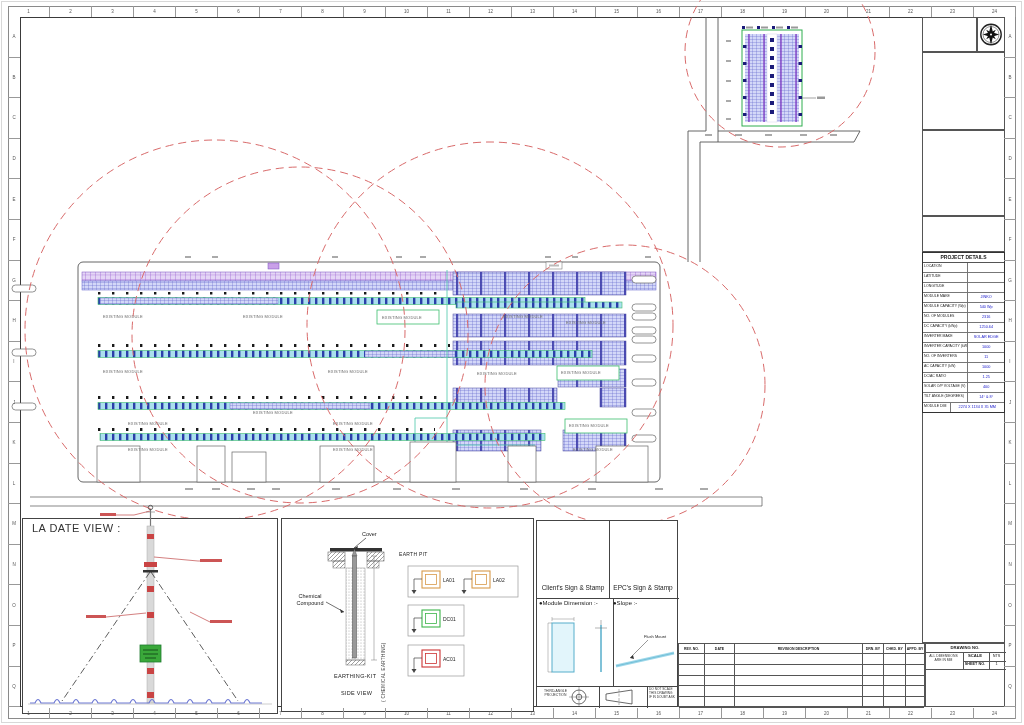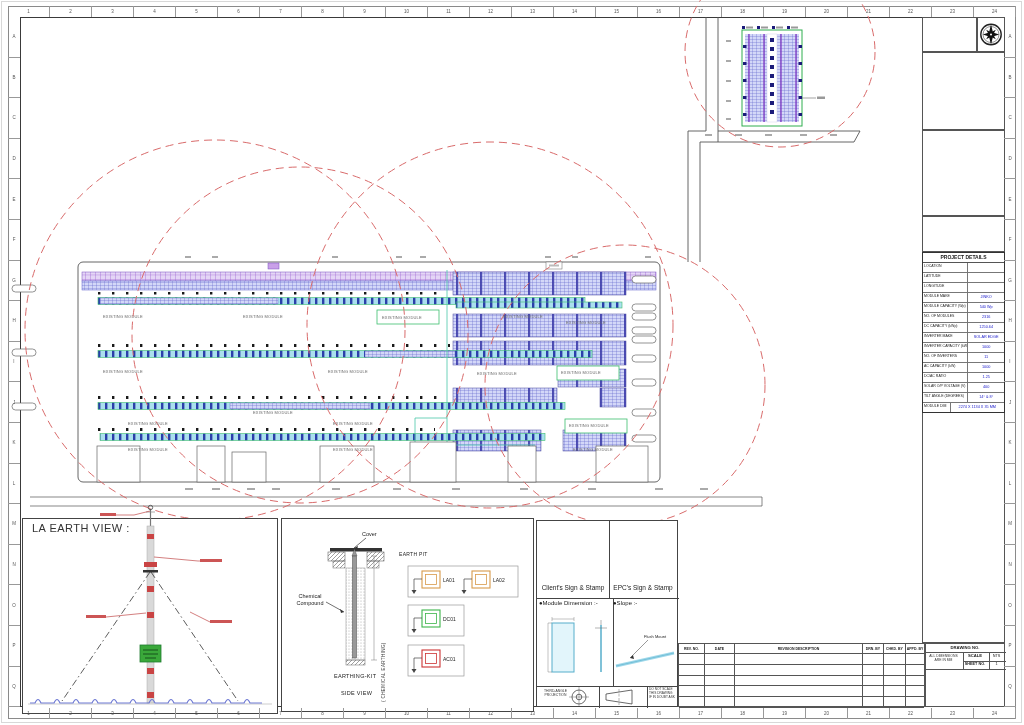--- a/index.html
+++ b/index.html
@@ -345,21 +345,21 @@
     </div>
 
   <div class="panel" style="left:925px;top:643px;width:80px;height:64px;border-color:#555;">
     <div class="cellline" style="left:0;top:8px;width:80px;border-top:1px solid #555;"></div>
     <div class="cellline" style="left:37px;top:8px;width:1px;height:17px;border-left:1px solid #555;"></div>
     <div class="cellline" style="left:63px;top:8px;width:1px;height:17px;border-left:1px solid #555;"></div>
     <div class="cellline" style="left:37px;top:17px;width:43px;border-top:1px solid #555;"></div>
     <div class="cellline" style="left:0;top:25px;width:80px;border-top:1px solid #555;"></div>
   </div>
 
-  <div class="lbl" style="left:32px;top:522px;font-size:11px;letter-spacing:.5px;color:#333;">LA EARTH VIEW :</div>
+  <div class="lbl" style="left:32px;top:522px;font-size:11px;letter-spacing:.5px;color:#333;">LA DATE VIEW :</div>
 
   <div class="lbl" style="left:362px;top:531px;font-size:5.5px;">Cover</div>
   <div class="lbl wrap" style="left:289px;top:593px;width:42px;font-size:5.5px;text-align:center;line-height:1.2;">Chemical Compound</div>
   <div class="lbl" style="left:334px;top:673px;font-size:5.5px;letter-spacing:.3px;">EARTHING-KIT</div>
   <div class="lbl" style="left:341px;top:690px;font-size:5.5px;letter-spacing:.3px;">SIDE VIEW</div>
   <div class="lbl" style="left:381px;top:602px;height:100px;font-size:4.5px;writing-mode:vertical-rl;transform:rotate(180deg);letter-spacing:.4px;color:#444;">( CHEMICAL EARTHING)</div>
   <div class="lbl" style="left:399px;top:551px;font-size:5px;letter-spacing:.3px;">EARTH PIT</div>
   <div class="lbl" style="left:443px;top:577px;font-size:5px;">LA01</div>
   <div class="lbl" style="left:493px;top:577px;font-size:5px;">LA02</div>
   <div class="lbl" style="left:443px;top:616px;font-size:5px;">DC01</div>

